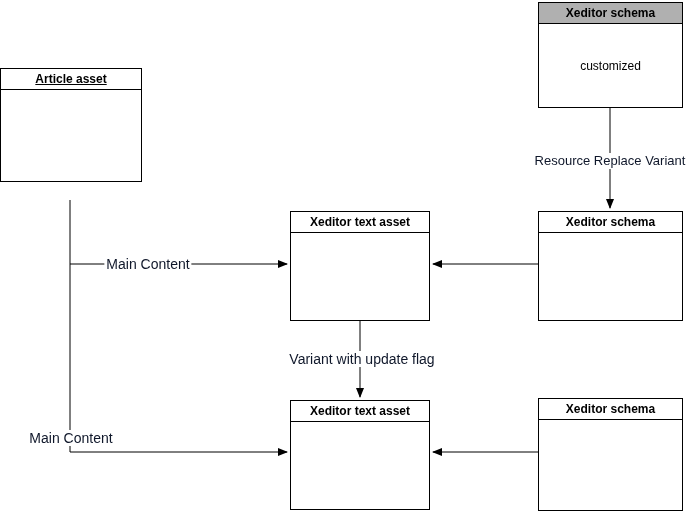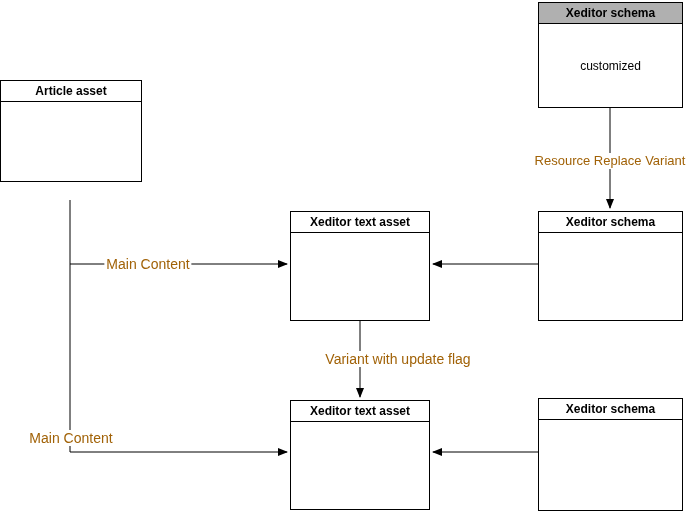--- a/index.html
+++ b/index.html
@@ -53,21 +53,21 @@
     justify-content: center;
     font-size: 12px;
     color: #000000;
     text-align: center;
   }
   .edge-label {
     position: absolute;
     transform: translate(-50%, -50%);
     background: #ffffff;
     font-size: 14px;
-    color: #a16207;
+    color: #0f172a;
     white-space: nowrap;
     padding: 0 2px;
     line-height: 16px;
   }
 </style>
 </head>
 <body>
 
 <div class="canvas">
 
@@ -91,21 +91,21 @@
     <line x1="70" y1="452" x2="287" y2="452" stroke="#000000" stroke-width="1" marker-end="url(#arrowhead)"></line>
 
     <line x1="538" y1="452" x2="433" y2="452" stroke="#000000" stroke-width="1" marker-end="url(#arrowhead)"></line>
   </svg>
 
   <div class="node" style="left:538px; top:2px; width:145px; height:106px;">
     <div class="node-header highlight">Xeditor schema</div>
     <div class="node-body">customized</div>
   </div>
 
-  <div class="node" style="left:0px; top:80px; width:142px; height:102px;">
+  <div class="node" style="left:0px; top:68px; width:142px; height:114px;text-decoration:underline;">
     <div class="node-header">Article asset</div>
     <div class="node-body"></div>
   </div>
 
   <div class="node" style="left:290px; top:211px; width:140px; height:110px;">
     <div class="node-header">Xeditor text asset</div>
     <div class="node-body"></div>
   </div>
 
   <div class="node" style="left:538px; top:211px; width:145px; height:110px;">
@@ -120,17 +120,17 @@
 
   <div class="node" style="left:538px; top:398px; width:145px; height:113px;">
     <div class="node-header">Xeditor schema</div>
     <div class="node-body"></div>
   </div>
 
   <div class="edge-label" style="left:610px; top:161px; font-size:13px;">Resource Replace Variant</div>
 
   <div class="edge-label" style="left:148px; top:264px;">Main Content</div>
 
-  <div class="edge-label" style="left:362px; top:359px;margin-left:36px;">Variant with update flag</div>
+  <div class="edge-label" style="left:362px; top:359px;">Variant with update flag</div>
 
   <div class="edge-label" style="left:71px; top:438px;">Main Content</div>
 
 </div>
 
 </body></html>

